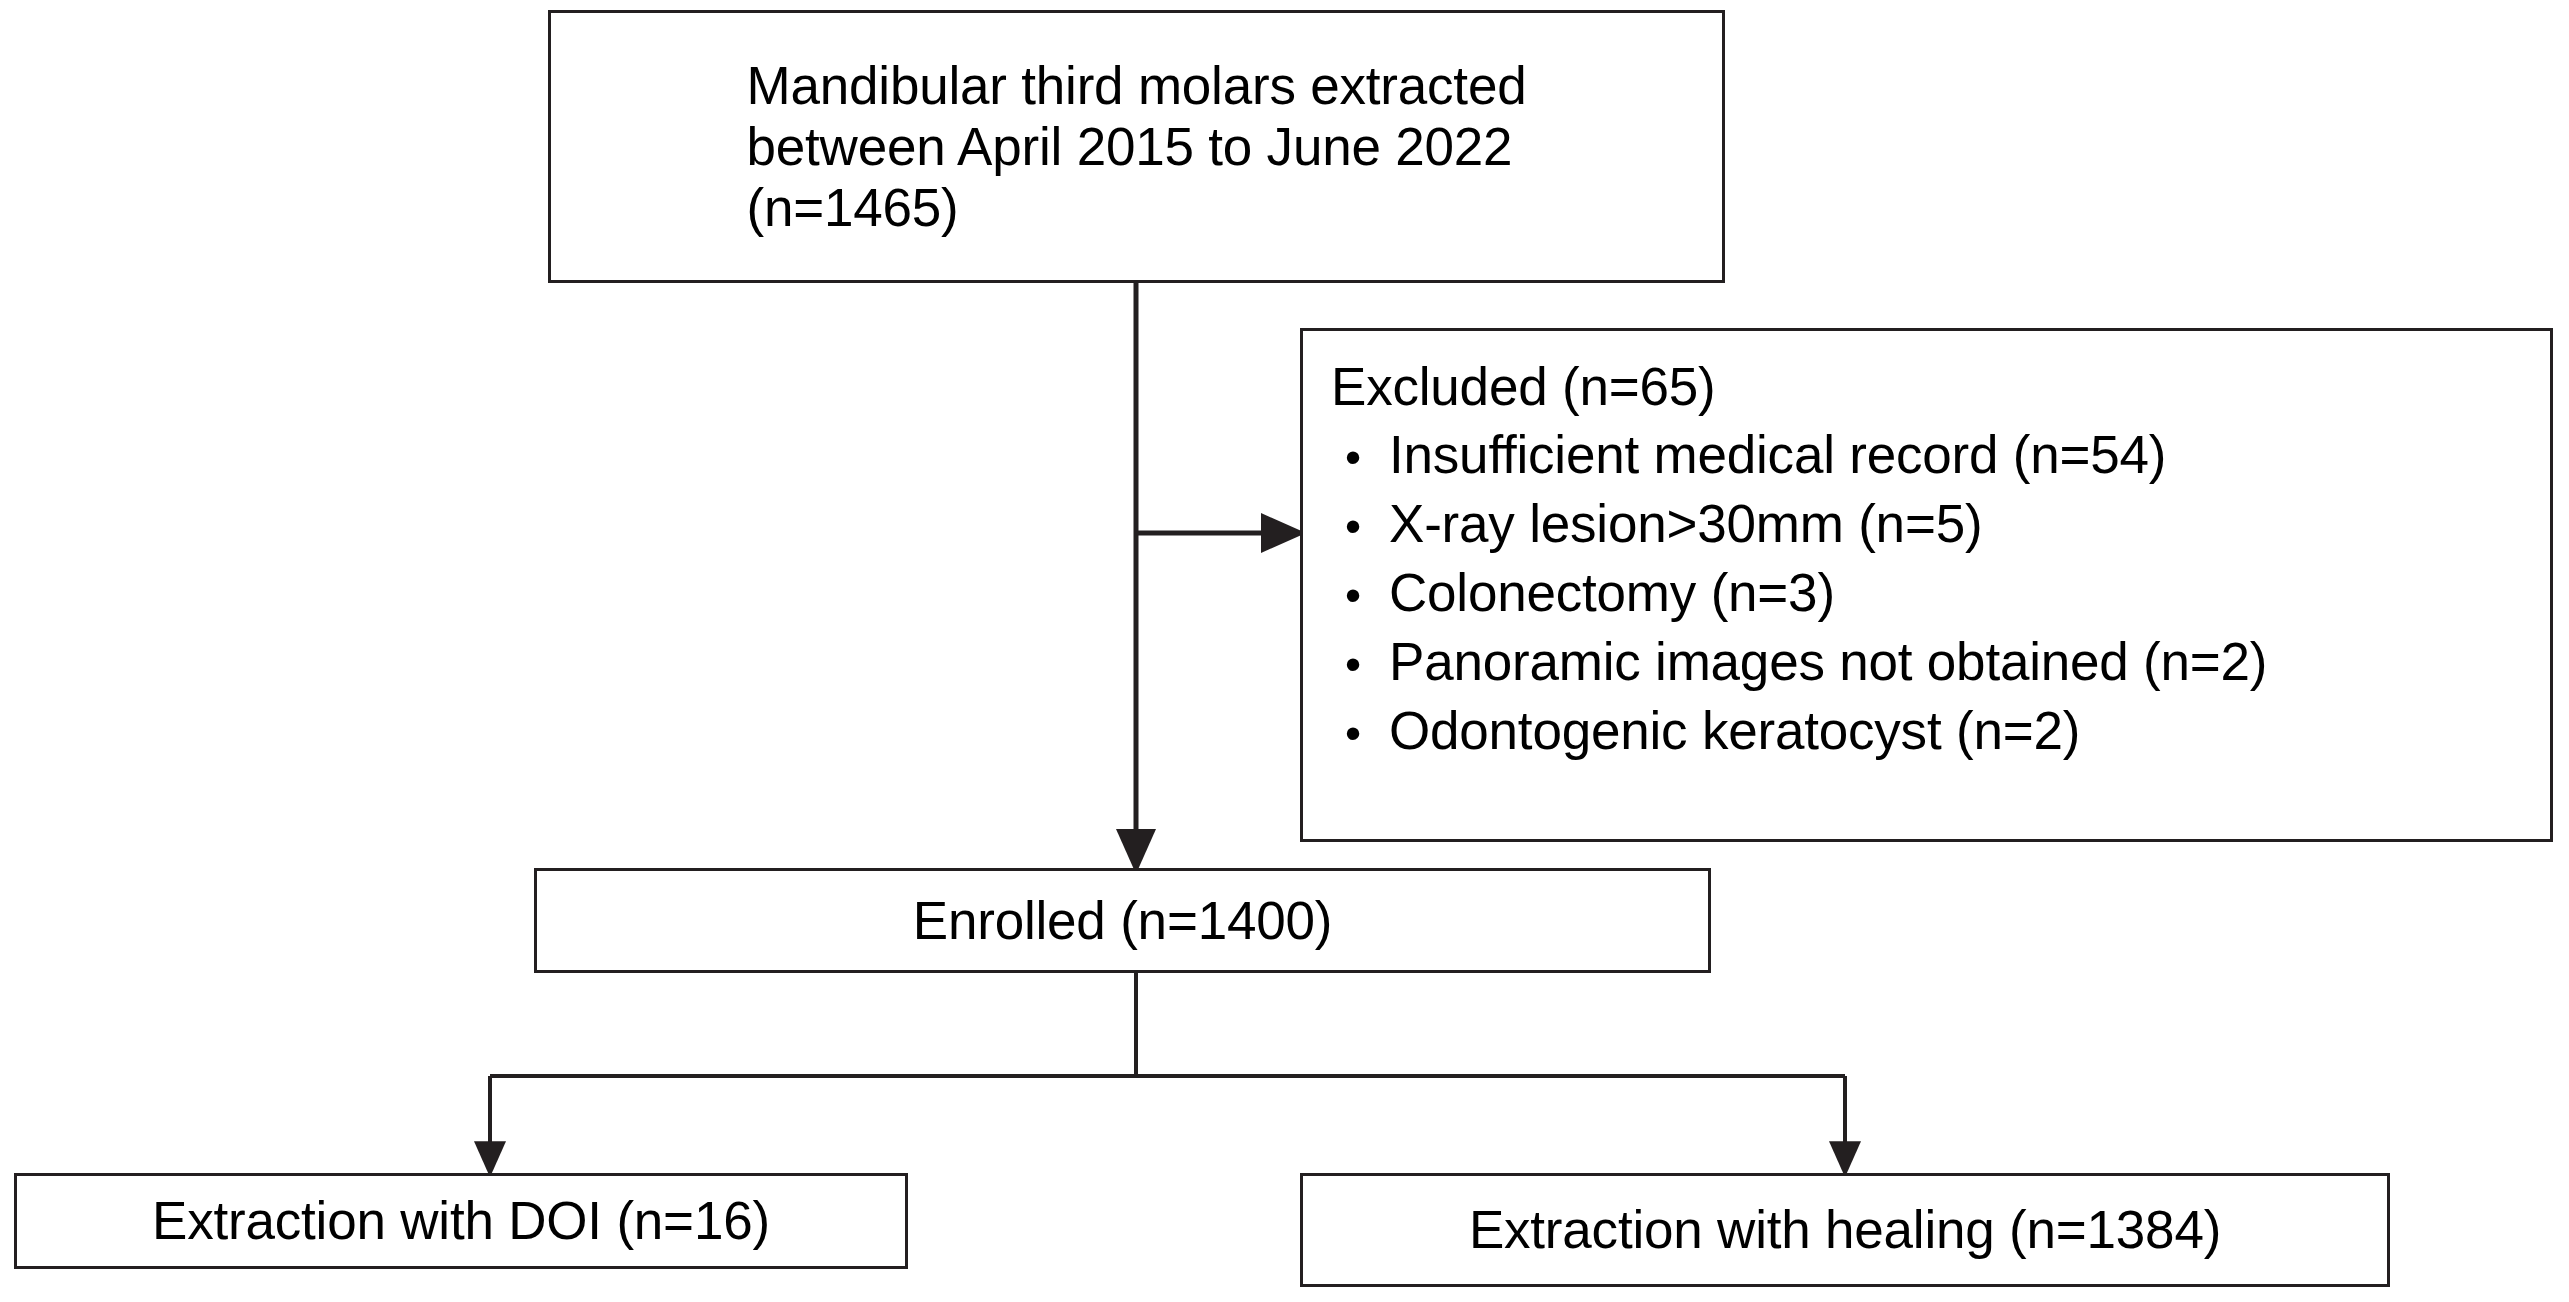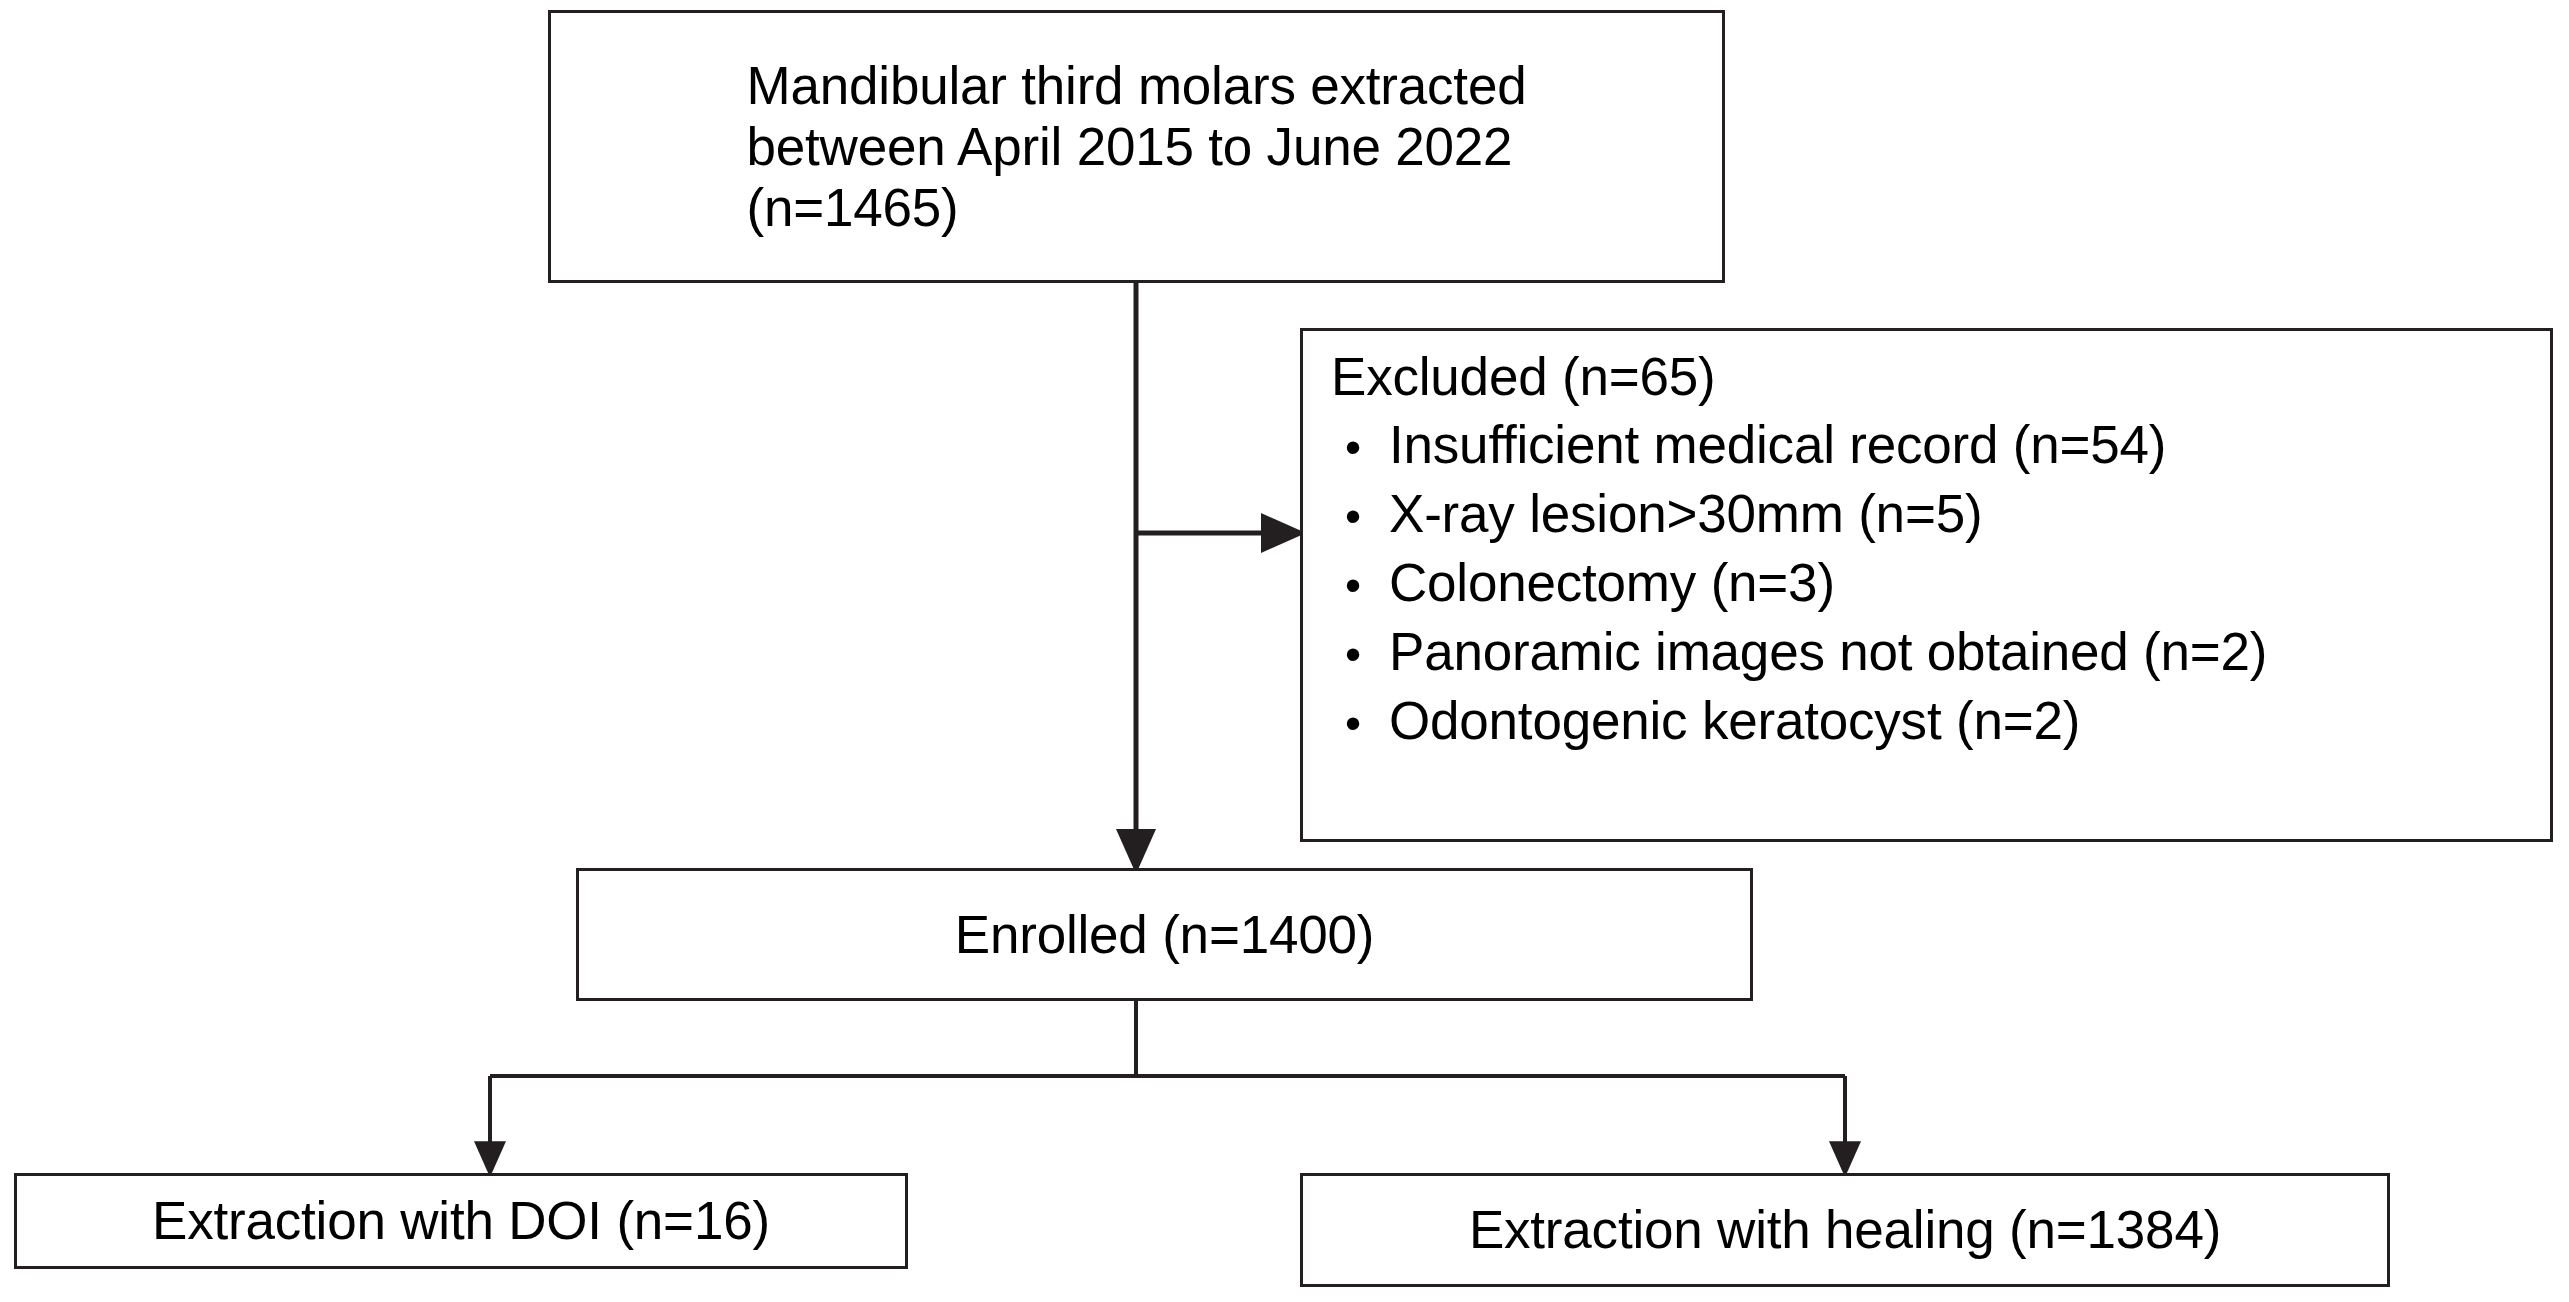--- a/index.html
+++ b/index.html
@@ -50,21 +50,21 @@
     width: 1177px;
     height: 273px;
   }
   
   #box-excluded {
     left: 1300px;
     top: 328px;
     width: 1253px;
     height: 514px;
     display: block;
-    padding: 18px 0 0 28px;
+    padding: 28px 0 0 28px;
   }
   .excluded-head {
     font-size: 53px;
     line-height: 1.06;
     text-align: left;
     letter-spacing: -0.2px;
   }
   .excluded-list {
     list-style: none;
     margin: 6px 0 0 0;
@@ -86,24 +86,24 @@
     line-height: 1;
     text-align: left;
     padding-left: 14px;
     box-sizing: border-box;
   }
   .bullet-label {
     display: inline-block;
   }
   
   #box-enrolled {
-    left: 576px;
+    left: 534px;
     top: 868px;
     width: 1177px;
-    height: 133px;
+    height: 105px;
   }
   
   #box-doi {
     left: 14px;
     top: 1173px;
     width: 894px;
     height: 96px;
   }
   #box-healing {
     left: 1300px;

